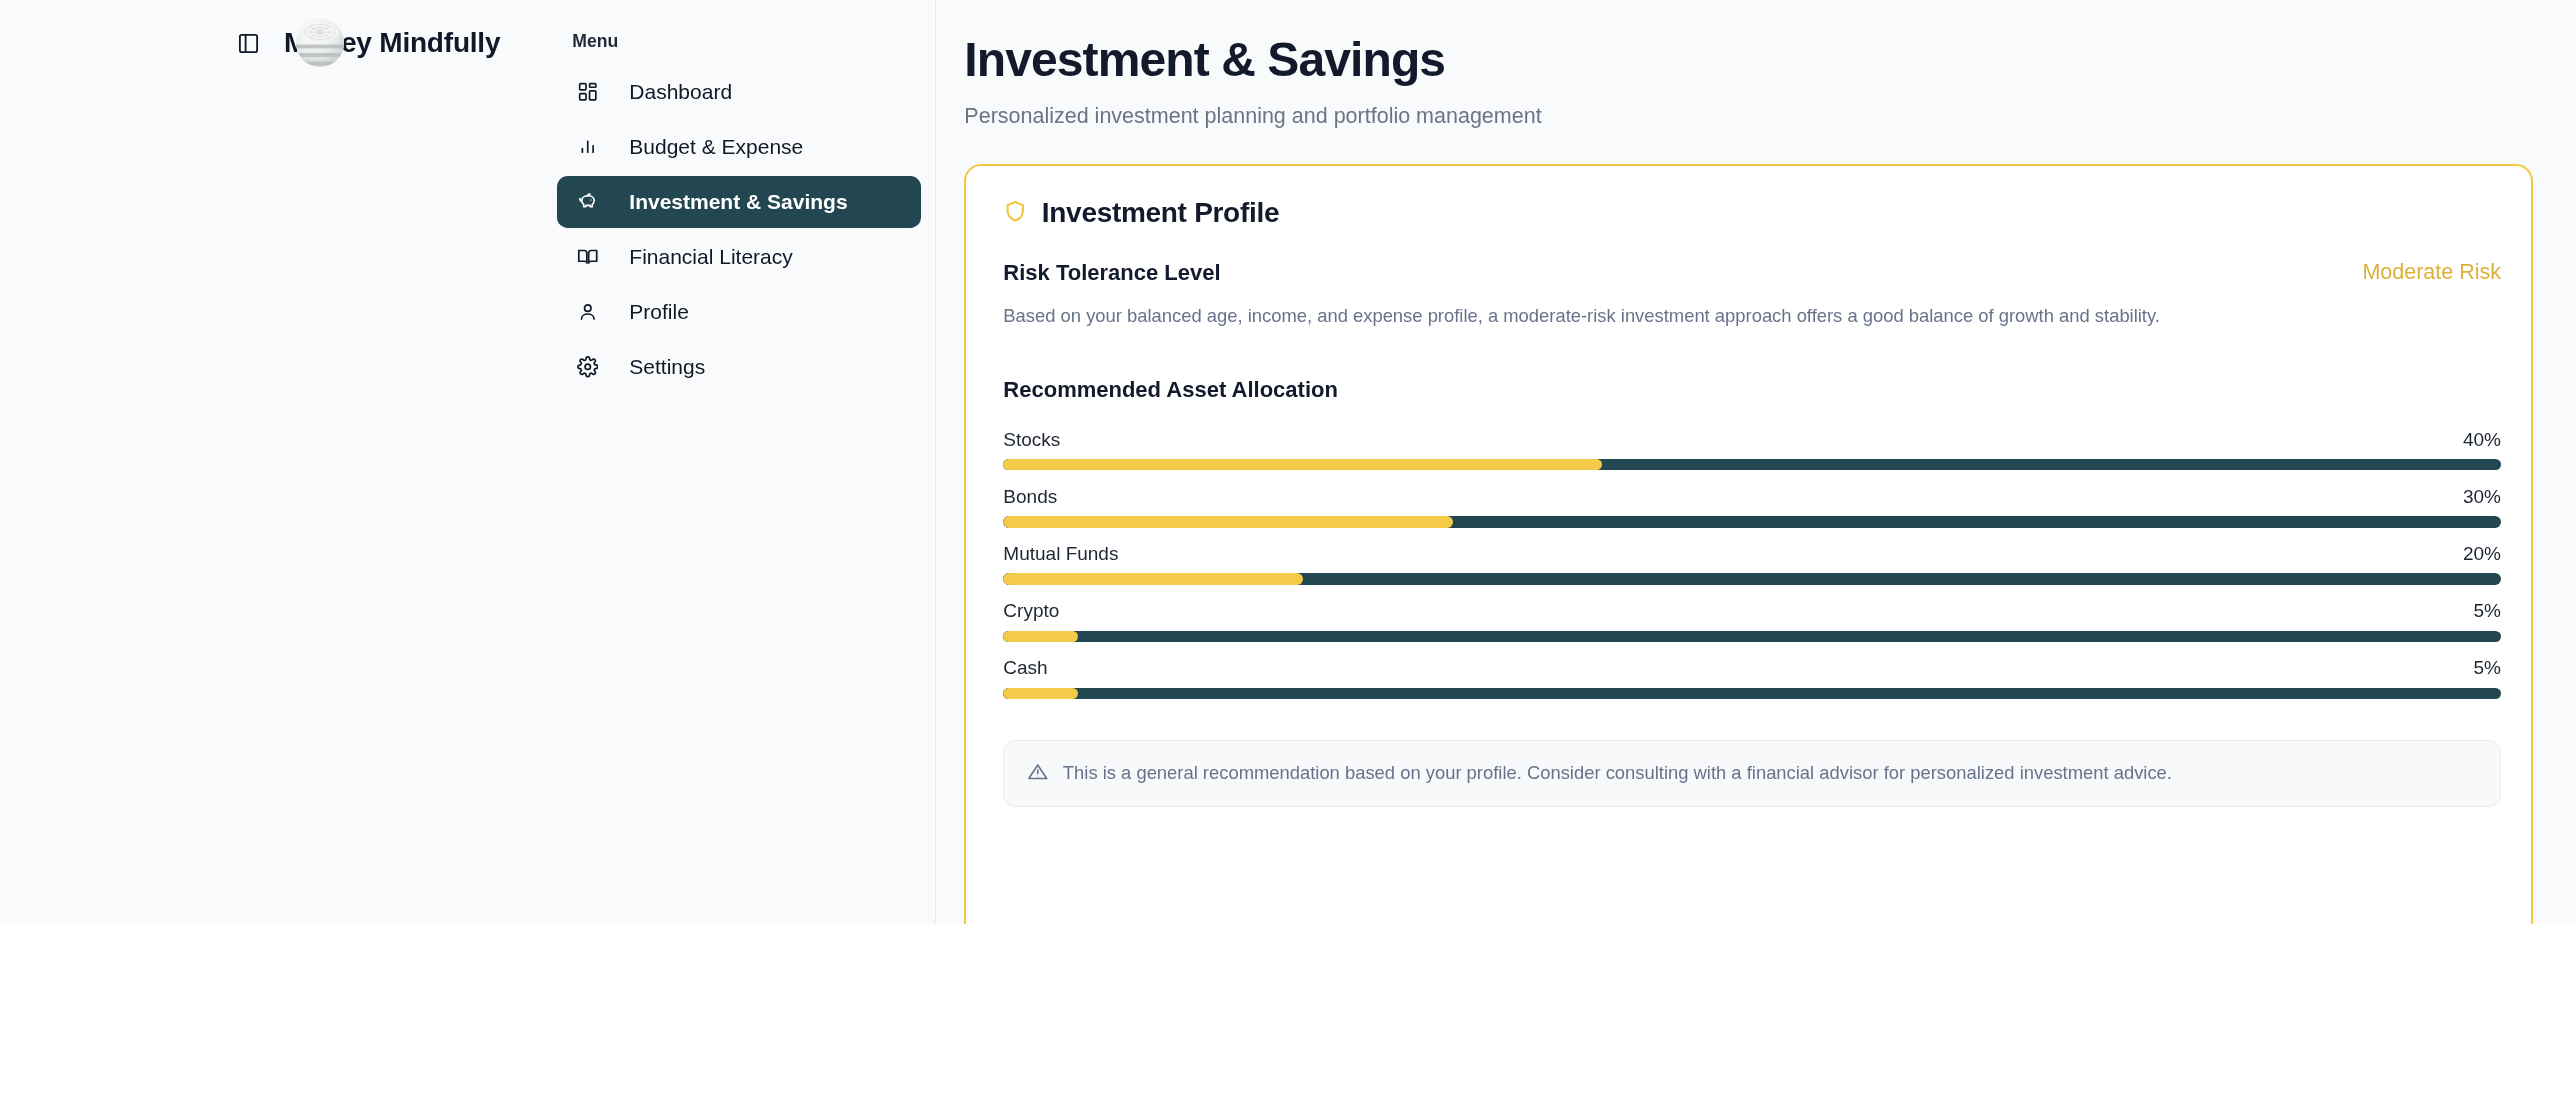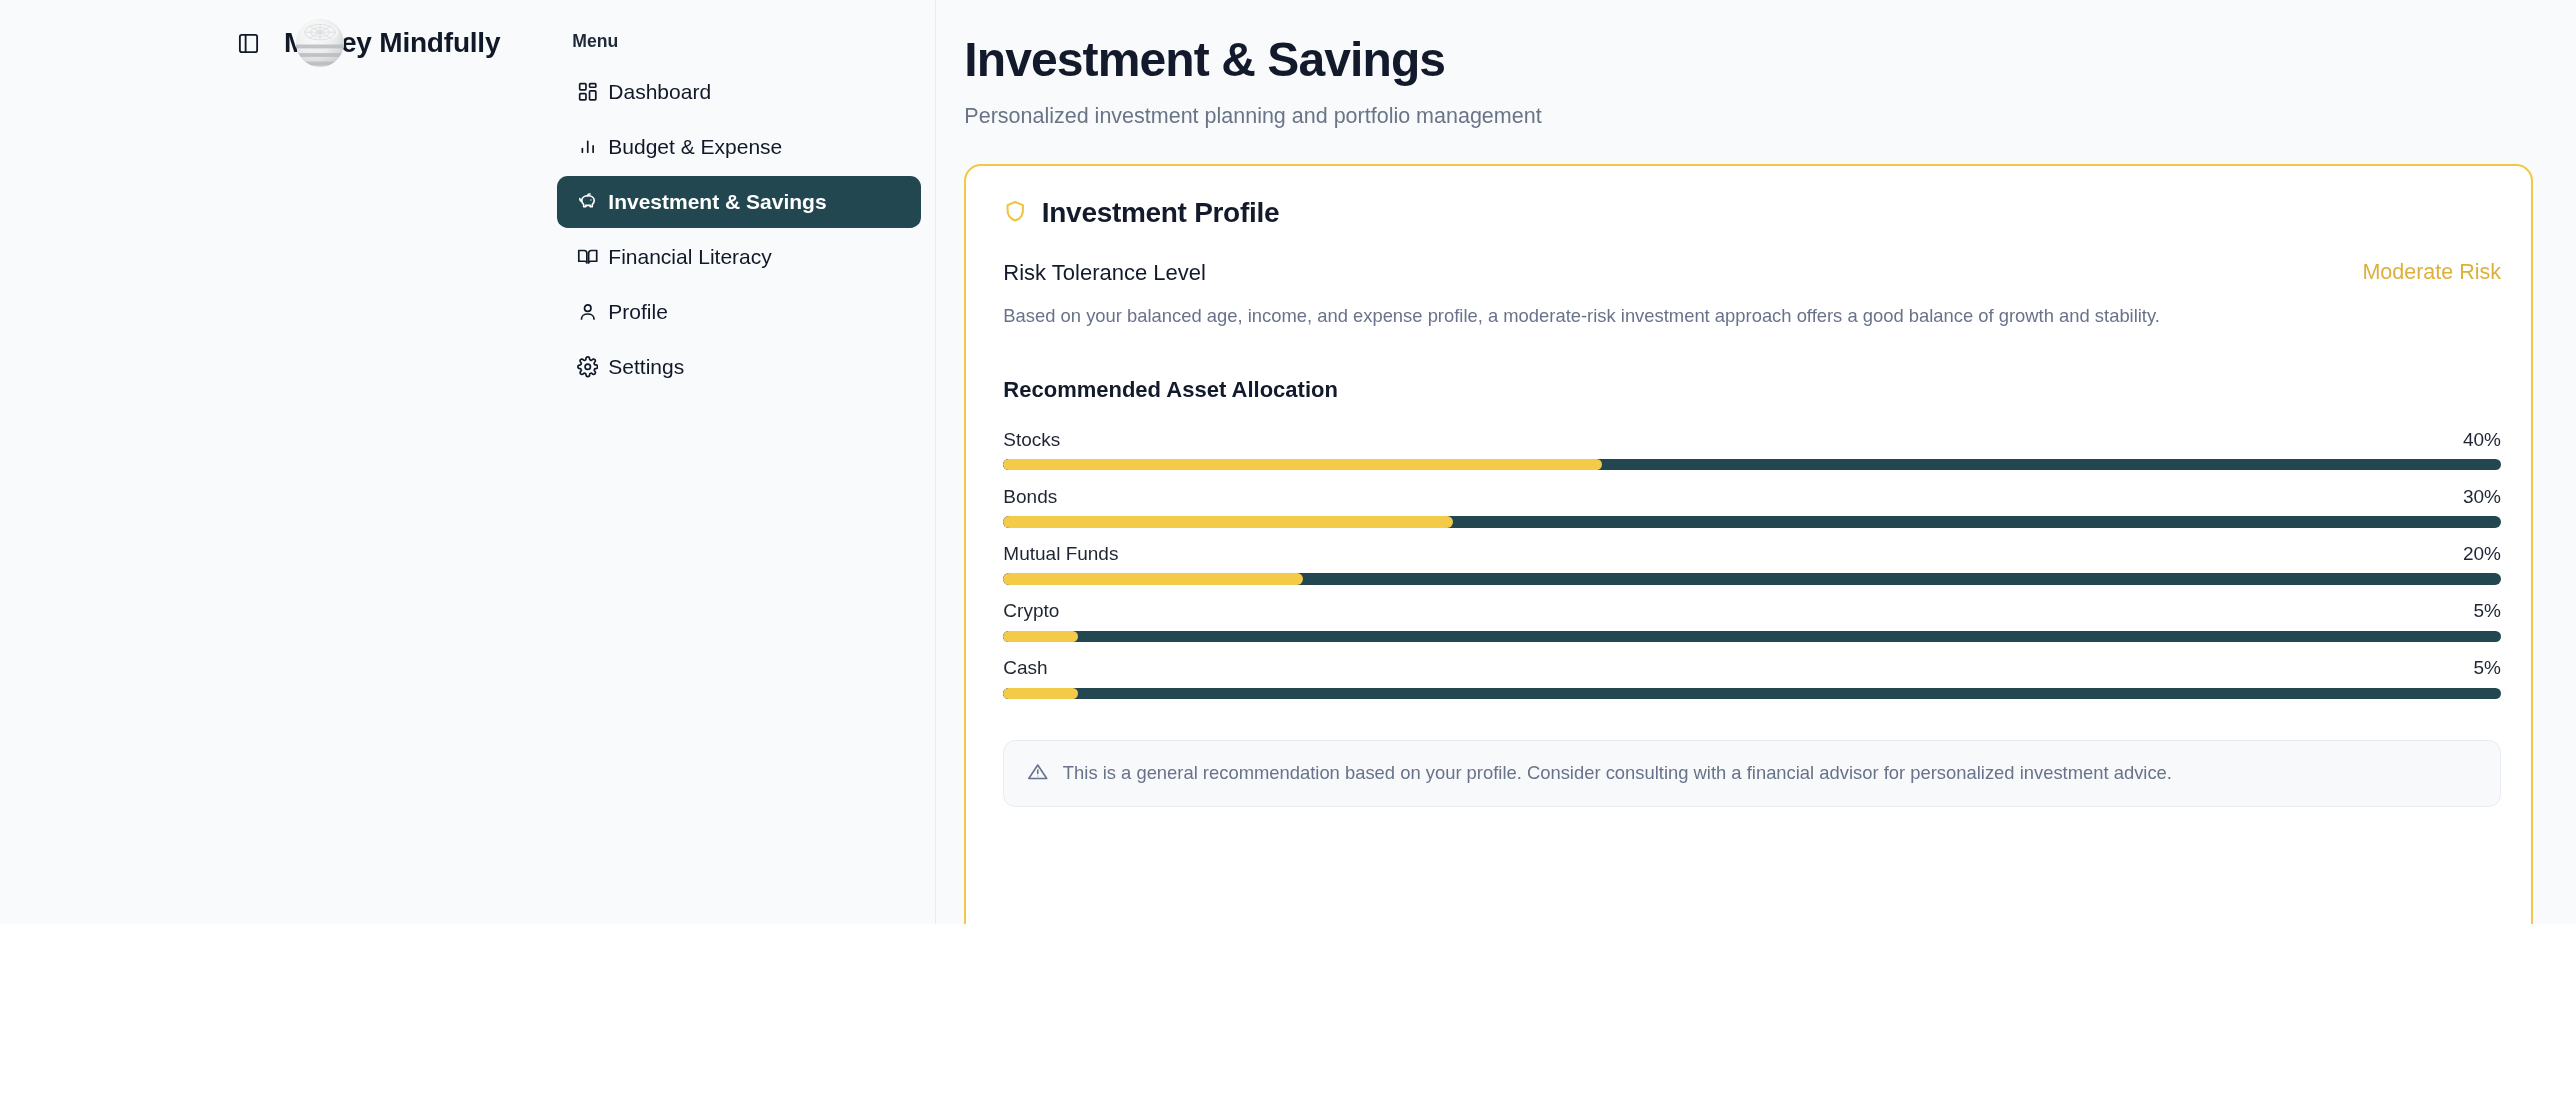--- a/index.html
+++ b/index.html
@@ -77,21 +77,21 @@
   .menu-label {
     font-size: 17.6px;
     font-weight: bold;
     color: #1f2937;
     padding: 10.7px 0 14px 29px;
   }
   .nav-list { display: flex; flex-direction: column; gap: 3.1px; padding: 0 14px; }
   .nav-item {
     display: flex;
     align-items: center;
-    gap: 8px;
+    gap: 29px;
     height: 52px;
     padding: 0 17px;
     border-radius: 10.7px;
     cursor: pointer;
     color: #111827;
   }
   .nav-item .nav-icon {
     width: 26px; height: 26px;
     display: flex; align-items: center; justify-content: center;
     flex: 0 0 26px;
@@ -148,21 +148,21 @@
     letter-spacing: -0.3px;
   }
 
   .row-between {
     display: flex;
     align-items: flex-start;
     justify-content: space-between;
   }
   .section-heading {
     font-size: 22px;
-    font-weight: normal;
+    font-weight: bold;
     color: #131a2b;
   }
   .risk-badge {
     font-size: 21.5px;
     font-weight: normal;
     color: #ddb03a;
     white-space: nowrap;
   }
   .risk-desc {
     font-size: 18.4px;

